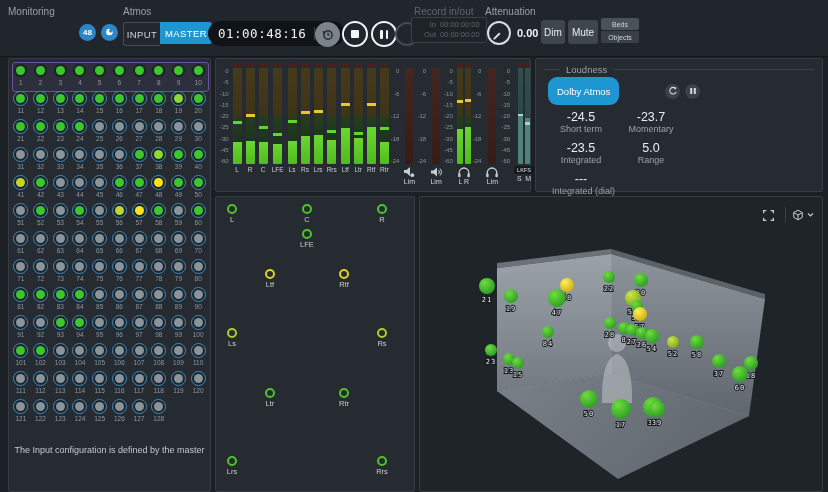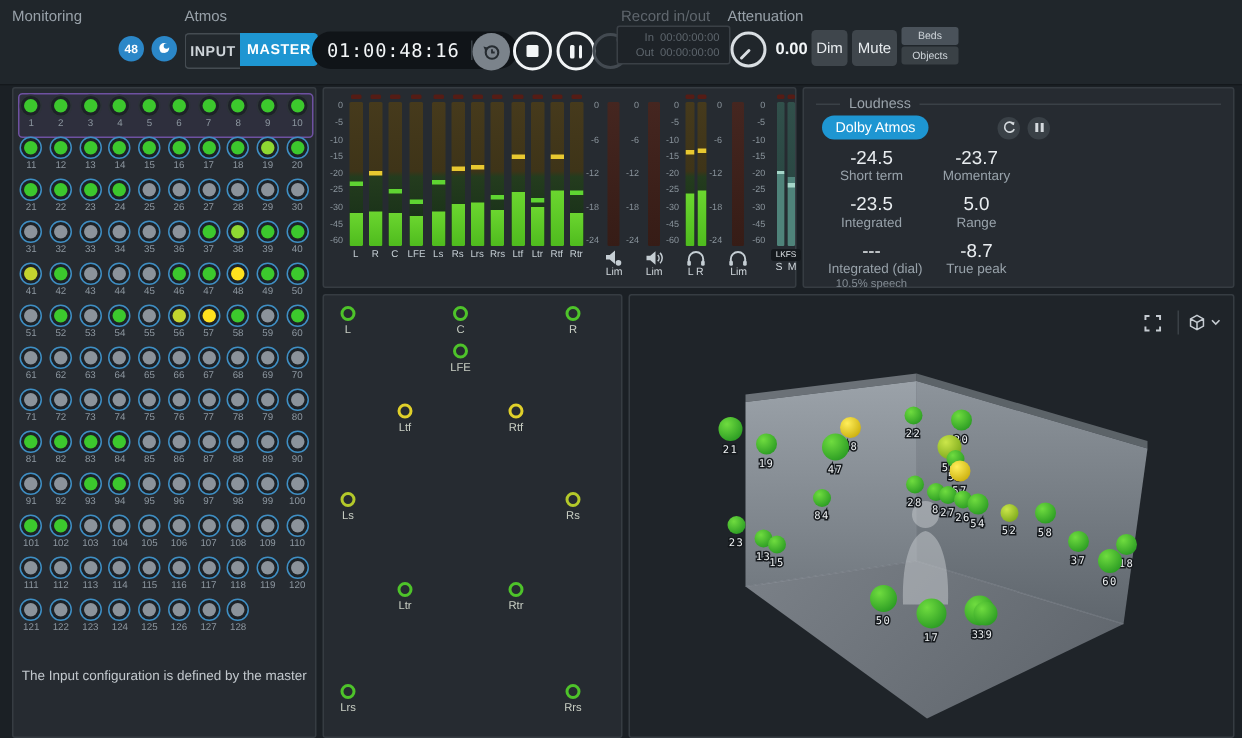--- a/index.html
+++ b/index.html
@@ -5,21 +5,21 @@
   html,body{margin:0;padding:0;background:#14181c;}
   .app{position:relative;width:828px;height:492px;background:#1b2025;font-family:"Liberation Sans","DejaVu Sans",sans-serif;overflow:hidden;color:#cfd5da;}
   
   .topbar{position:absolute;left:0;top:0;width:828px;height:56px;background:#20262b;border-bottom:1px solid #14181c;}
   .grouplabel{position:absolute;font-size:10px;color:#98a1a9;}
   .grouplabel.dim{color:#5f666d;}
   .select{position:absolute;display:flex;align-items:center;justify-content:space-between;padding:0 7px;background:#1a1f24;border:1px solid #454c52;border-radius:3px;font-size:10.5px;color:#e6eaee;}
   .chev{width:7px;height:7px;margin-left:6px;}
   .badge{position:absolute;width:17px;height:17px;border-radius:50%;background:#2b87c8;color:#fff;font-size:8px;font-weight:bold;display:flex;align-items:center;justify-content:center;}
   .seg{position:absolute;display:flex;}
-  .seg .segbtn{height:22px;display:flex;align-items:center;justify-content:center;font-size:9.5px;font-weight:bold;letter-spacing:.4px;}
+  .seg .segbtn{height:22px;display:flex;align-items:center;justify-content:center;font-size:9.5px;font-weight:normal;letter-spacing:.4px;}
   .seg .inp{width:36px;background:#22282d;border:1px solid #454c52;border-right:none;border-radius:3px 0 0 3px;color:#cfd5da;}
   .seg .mst{width:52px;background:#1e96d2;border-radius:0 3px 3px 0;color:#fff;}
   .timecode{position:absolute;display:flex;align-items:center;background:#101418;border-radius:13px;padding:0 10px;height:25px;}
   .timecode .tc{font-size:12.5px;color:#f2f5f7;letter-spacing:.5px;font-family:"DejaVu Sans Mono",monospace;}
   .timecode .tcsep{width:1px;height:13px;background:#3a4147;margin:0 8px;}
   .timecode .fps{font-size:9.5px;color:#cfd5da;font-family:"DejaVu Sans Mono",monospace;}
   .roundbtn{position:absolute;border-radius:50%;display:flex;align-items:center;justify-content:center;box-sizing:border-box;}
   .sync{width:25px;height:25px;background:#7b838b;}
   .stop,.pause{width:26px;height:26px;border:2px solid #f2f5f7;background:transparent;}
   .rec{width:24px;height:24px;border:2px solid #434a51;background:transparent;}
@@ -75,21 +75,21 @@
   .lkfsbadge{font-size:5.5px;background:#15191d;color:#dfe4e8;border-radius:2px;padding:1px 3px;line-height:6px;}
   .smrow{display:flex;justify-content:space-between;width:14px;font-size:7px;color:#cfd6db;margin-top:1px;}
   
   .loudness-panel{left:535px;top:58px;width:288px;height:134px;padding:4px 8px;}
   .legend{display:flex;align-items:center;gap:6px;height:12px;}
   .legend .ln{height:1px;background:#3a4147;}
   .legend .ln.l{width:16px;}
   .legend .ln.r{flex:1;}
   .legend .ttl{font-size:9.5px;color:#9aa3ab;}
   .tabsrow{display:flex;align-items:center;gap:5px;margin:2px 0 6px 4px;}
-  .tab{height:16px;display:flex;align-items:center;padding:0 9px;font-size:9.5px;border-radius:9px;}
+  .tab{height:28px;display:flex;align-items:center;padding:0 9px;font-size:9.5px;border-radius:9px;}
   .tab.sel{background:#1e96d2;color:#fff;}
   .tab.unsel{background:#3a4147;color:#cfd5da;border-radius:9px;margin-left:-8px;padding-left:12px;z-index:-1;}
   .tabs{display:flex;position:relative;}
   .circbtn{width:15px;height:15px;border-radius:50%;background:#3a4147;display:flex;align-items:center;justify-content:center;}
   #metrics{display:grid;grid-template-columns:58px 58px;column-gap:12px;row-gap:7px;margin-left:8px;}
   .metric{text-align:center;}
   .mv{font-size:12.5px;font-weight:normal;color:#e9edf0;line-height:13px;}
   .ml{font-size:9px;color:#98a2aa;line-height:11px;white-space:nowrap;}
   .mn{font-size:7.5px;color:#848d95;line-height:8px;}
   
@@ -1279,24 +1279,20 @@
         </div>
         <div class="metric">
           <div class="mv">5.0</div>
           <div class="ml">Range</div>
         </div>
         <div class="metric">
           <div class="mv">---</div>
           <div class="ml">Integrated (dial)</div>
           <div class="mn">10.5% speech</div>
         </div>
-        <div class="metric">
-          <div class="mv">-8.7</div>
-          <div class="ml">True peak</div>
-        </div>
       </div>
   </div>
 
   <div class="panel speaker-panel">
     <div id="spk-layer" style="position:absolute;inset:0;">
         <div class="spk" style="left: -4px; top: 7px;">
           <div class="spk-ring green"></div>
           <div class="spk-label">L</div>
         </div>
         <div class="spk" style="left: 71px; top: 7px;">

